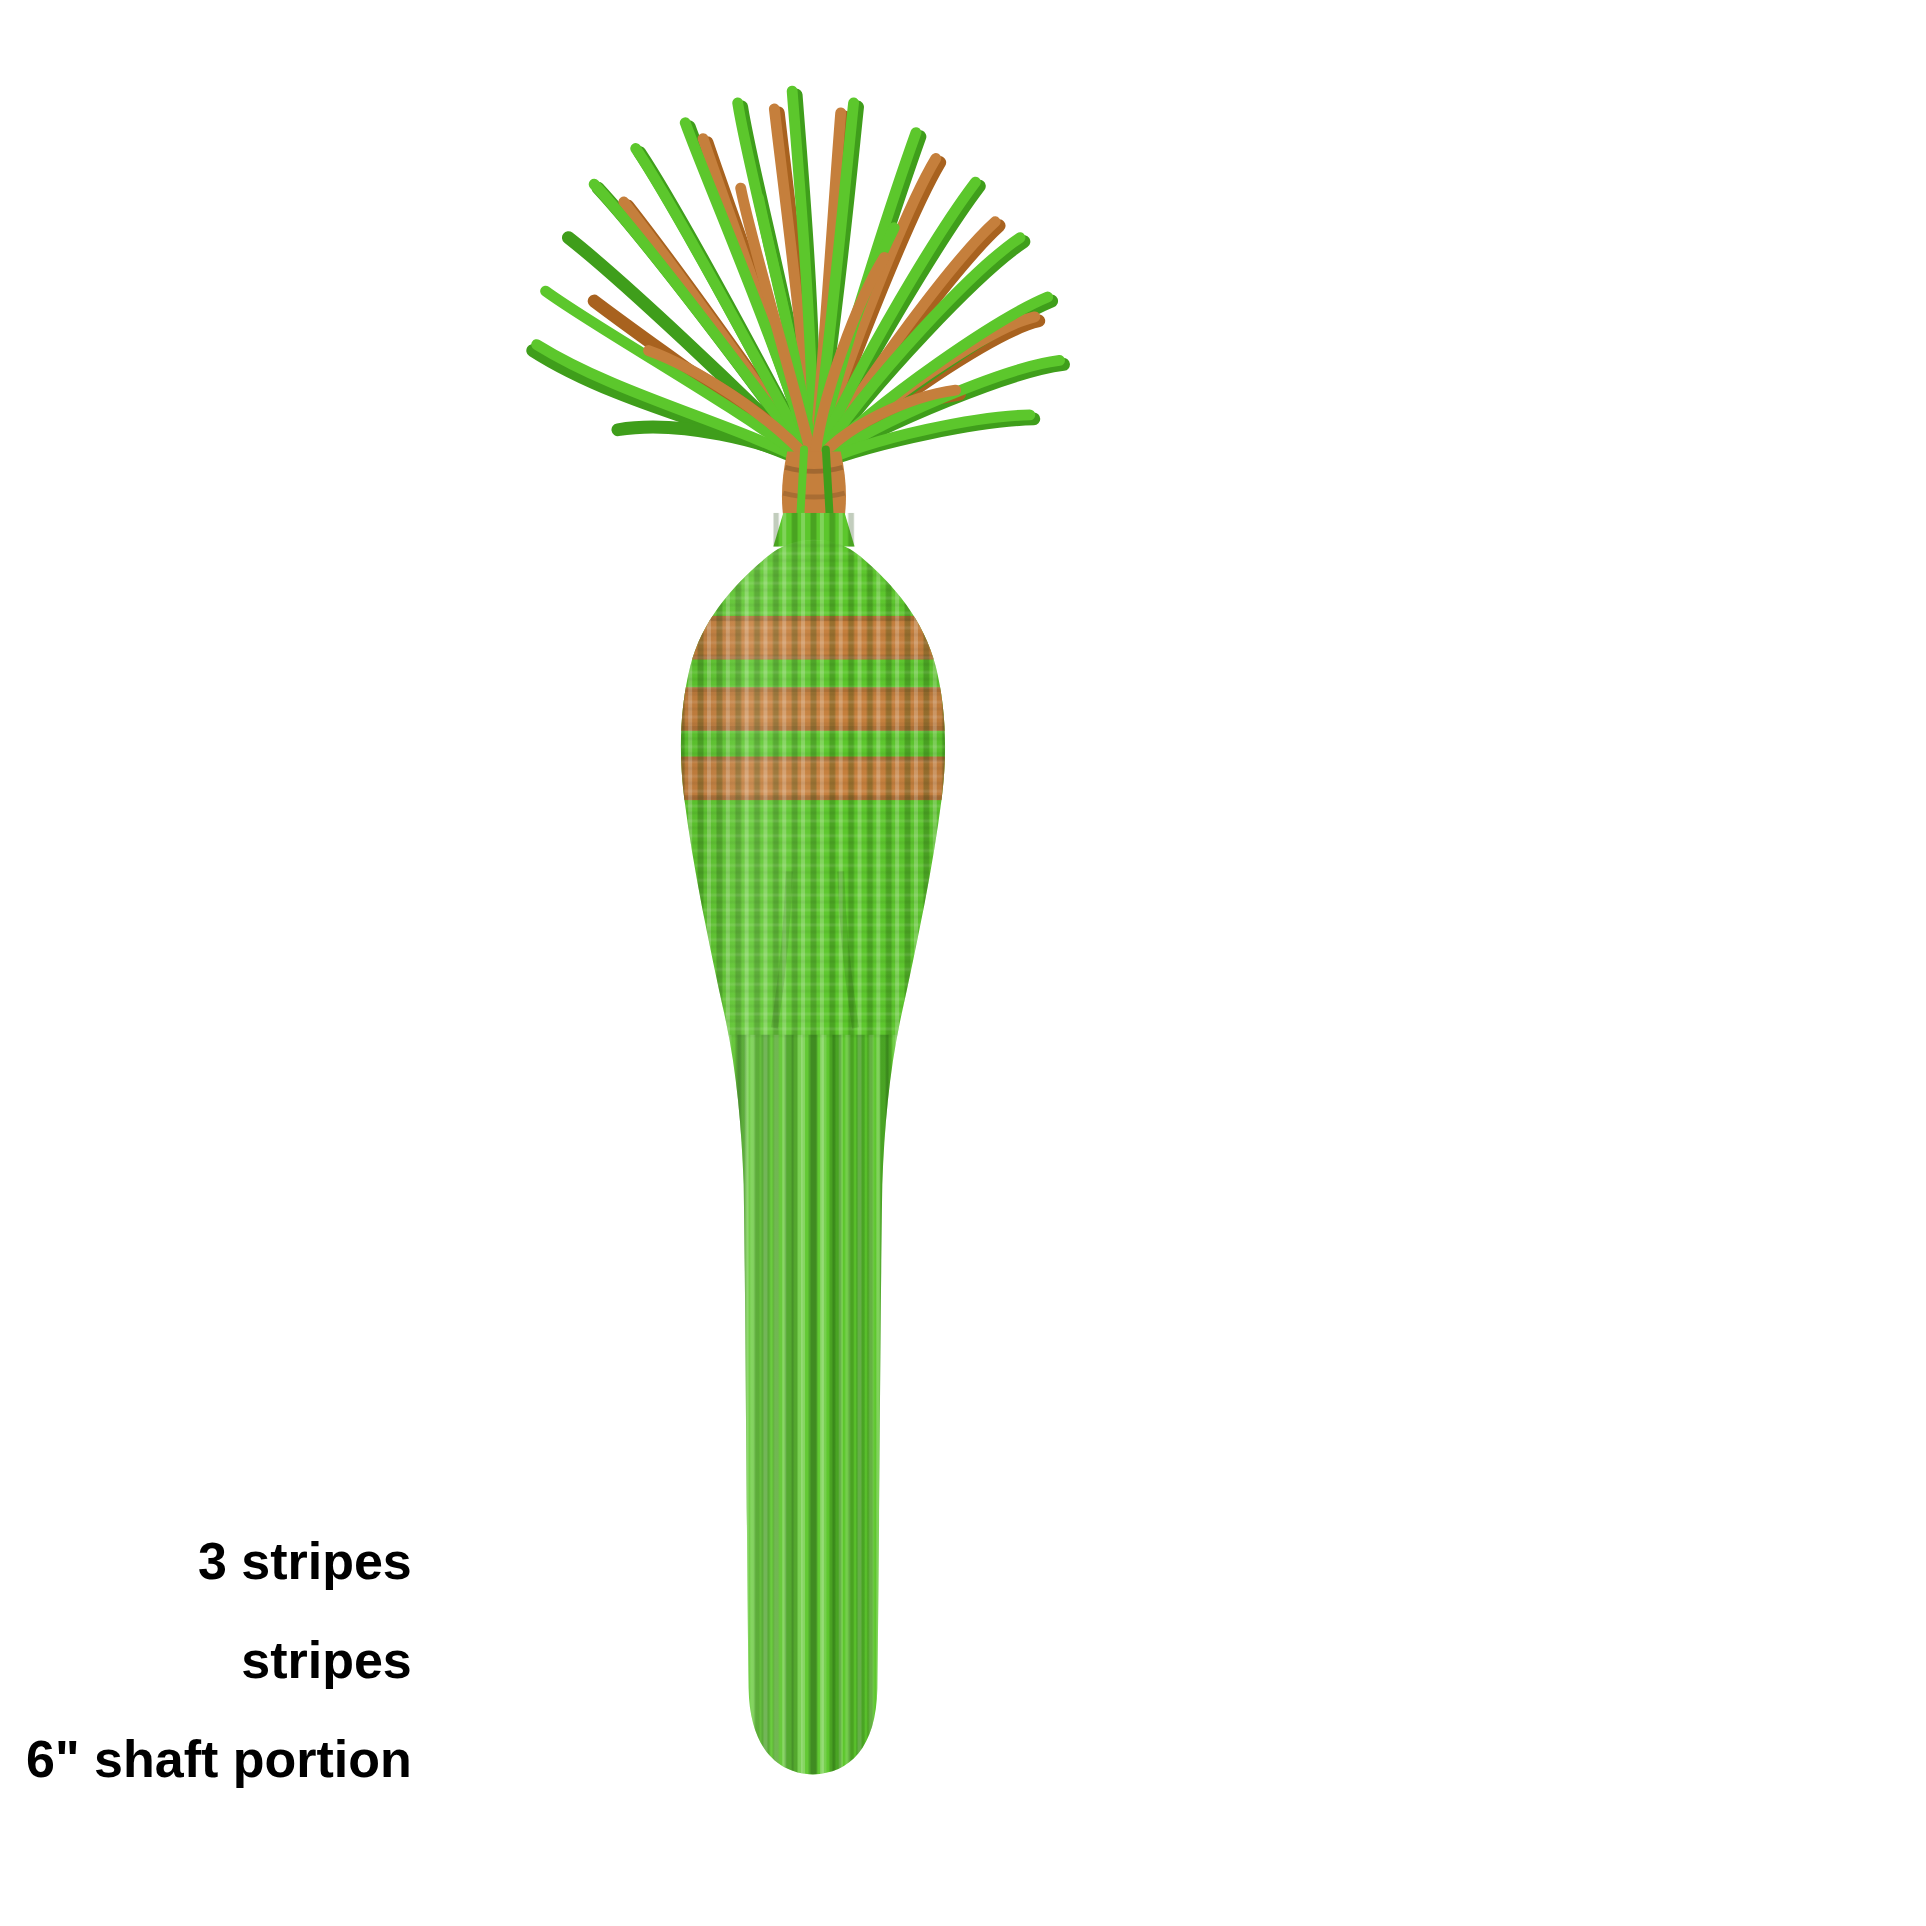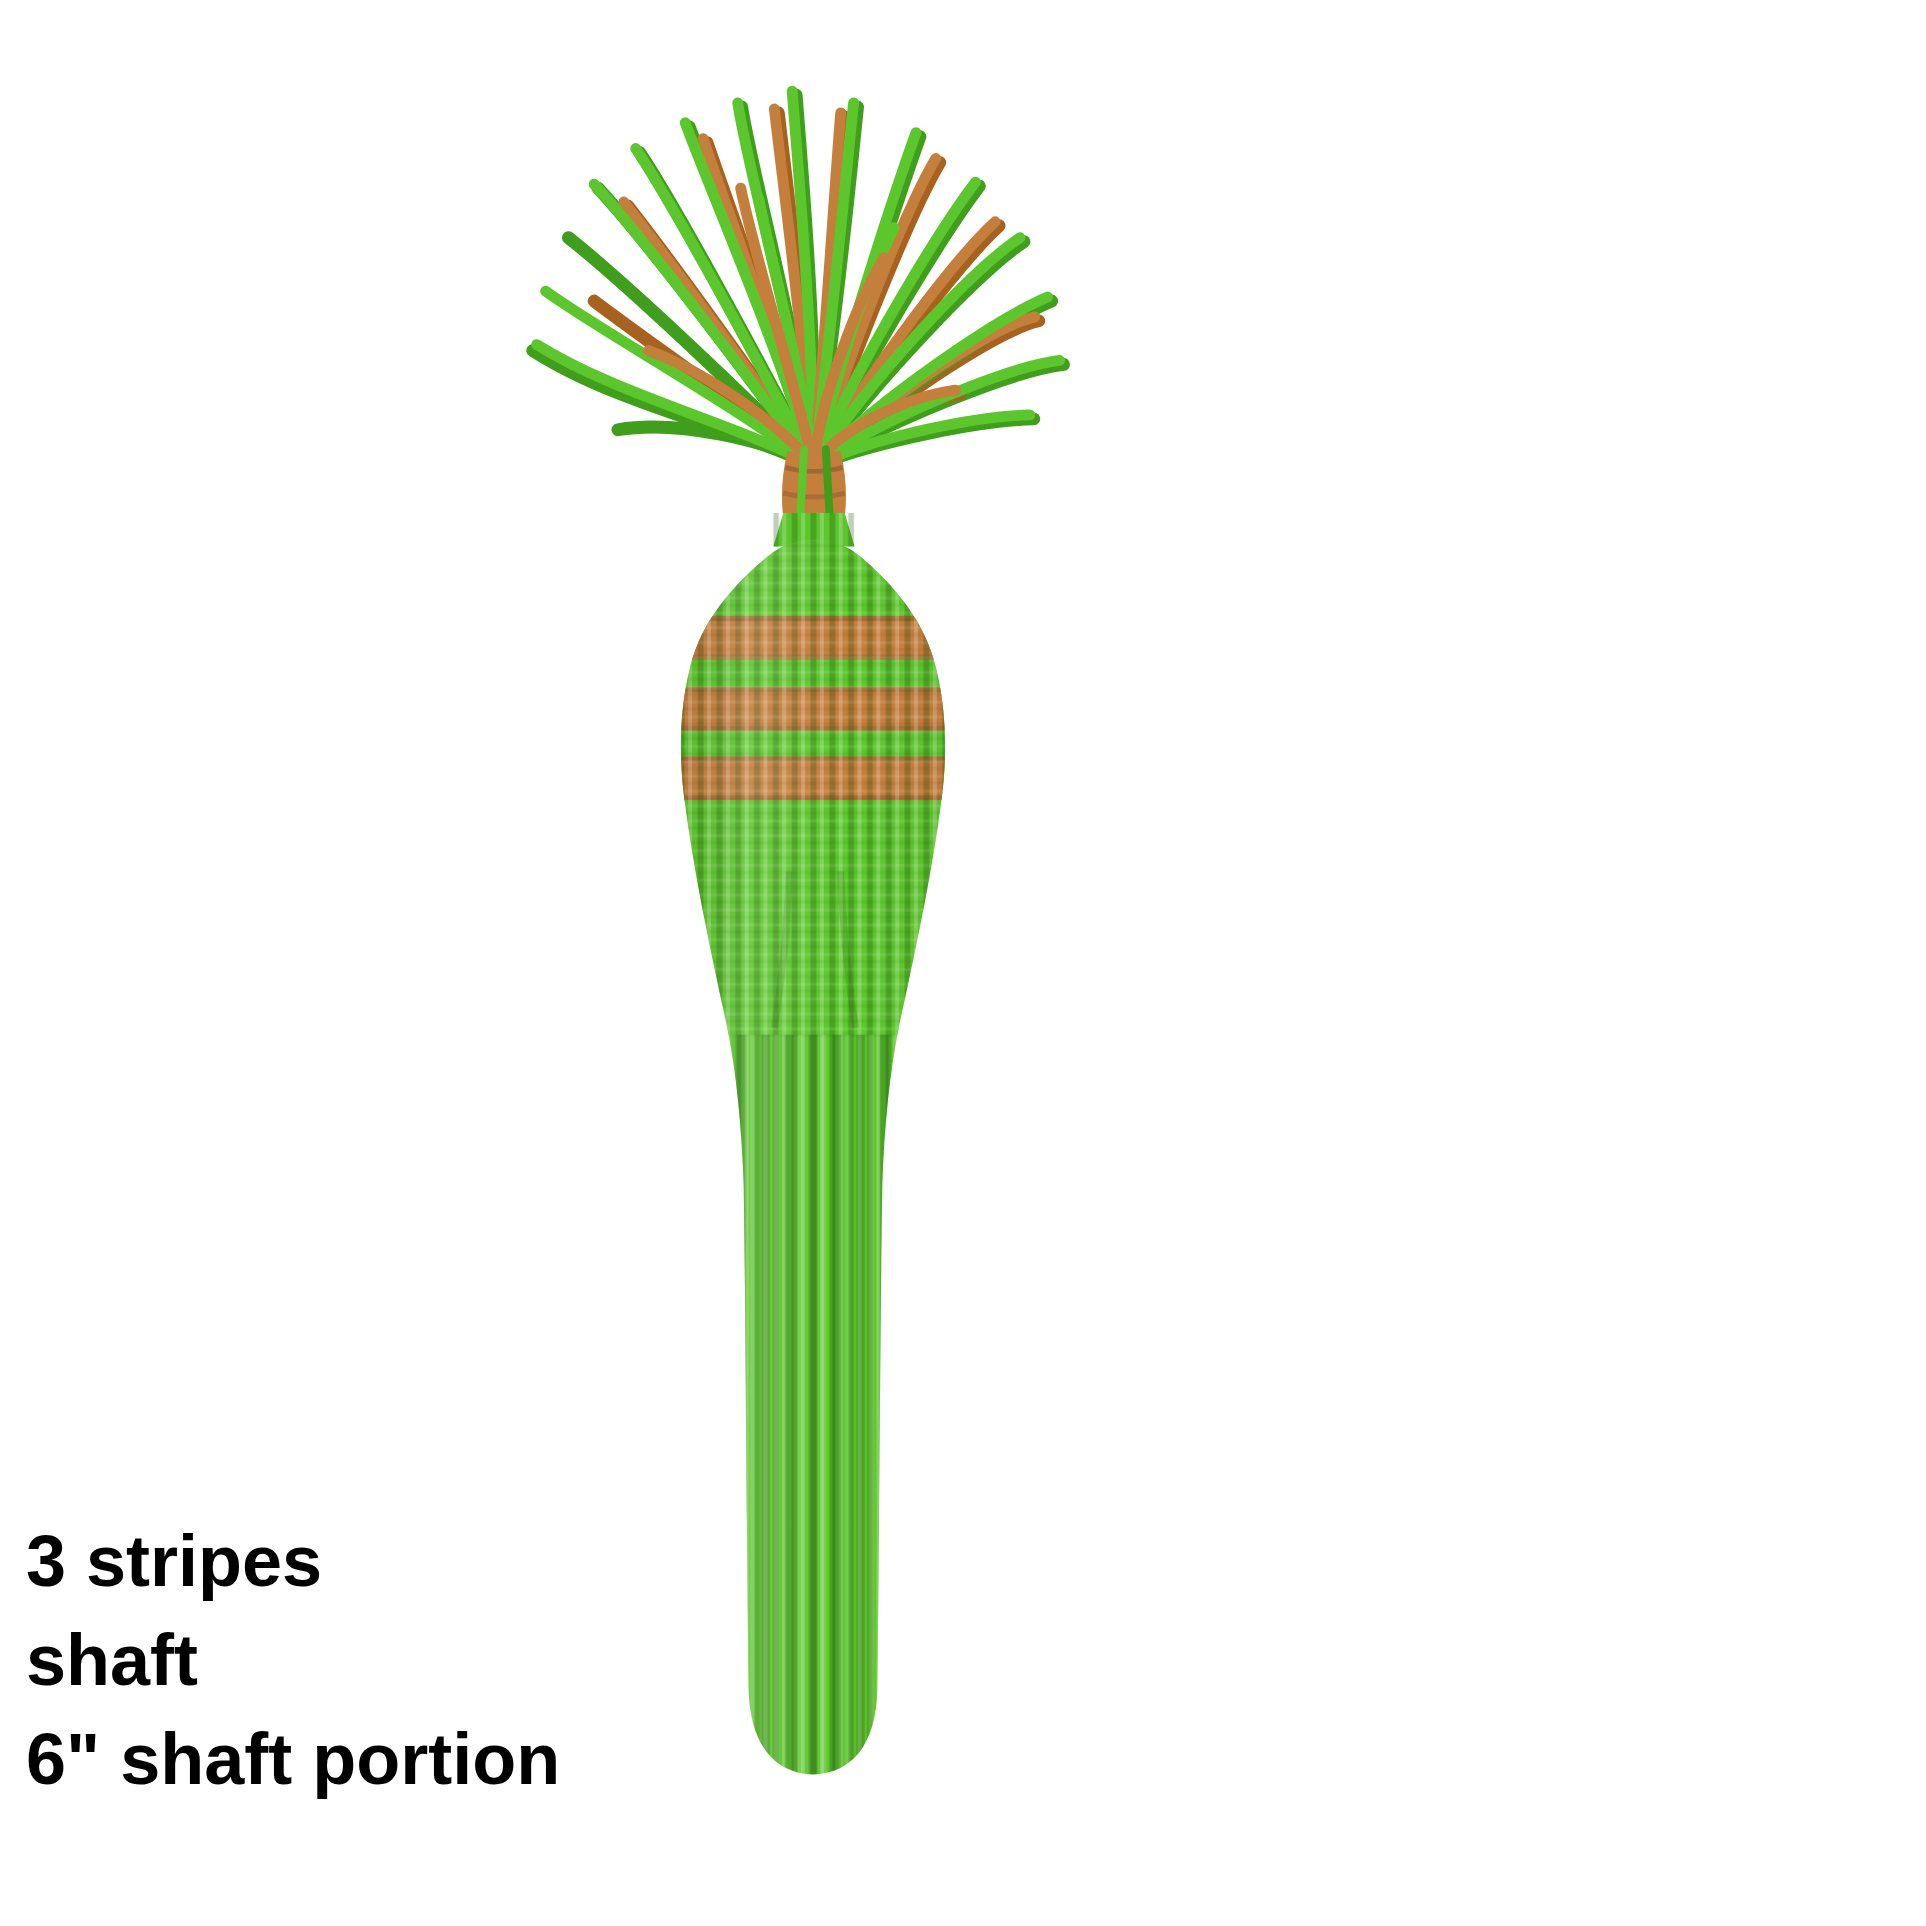--- a/index.html
+++ b/index.html
@@ -17,21 +17,21 @@
   svg{display:block}
   .strand{fill:none;stroke-linecap:round}
   .s-g{stroke:var(--lime,#5cc72c)}
   .s-gd{stroke:var(--lime-dark,#3f9e1b)}
   .s-o{stroke:var(--orange,#c57f3c)}
   .s-od{stroke:var(--orange-dark,#a8621f)}
   .fill-g{fill:var(--lime,#5cc72c)}
   .fill-o{fill:var(--orange,#c57f3c)}
   .caption{
     position:absolute;left:26px;top:1512px;
-    color:var(--ink,#000);font-weight:bold;font-size:72px;line-height:99px;
+    color:var(--ink,#000);font-weight:bold;font-size:52px;line-height:99px;text-align:right;
   }
   .caption p{margin:0;white-space:nowrap}
 </style>
 </head>
 <body>
 
 <div class="stage">
 
   <svg width="1927" height="1927" viewBox="0 0 1946 1946" role="img" aria-label="hand-knit golf club headcover with tassel, neon lime with soft orange stripes">
 
@@ -156,18 +156,18 @@
         <path d="M797,880 C795,940 788,1000 782,1038" fill="none" stroke="rgba(0,0,0,0.10)" stroke-width="7"></path>
         <path d="M849,880 C851,940 858,1000 864,1038" fill="none" stroke="rgba(0,0,0,0.10)" stroke-width="7"></path>
 
         <rect x="640" y="540" width="380" height="1270" fill="url(#shade)"></rect>
       </g>
     </g>
   </svg>
 
   <div class="caption">
     <p>3 stripes</p>
-    <p>shaft</p>
+    <p>stripes</p>
     <p>6" shaft portion</p>
   </div>
 
 </div>
 
 
 </body></html>

